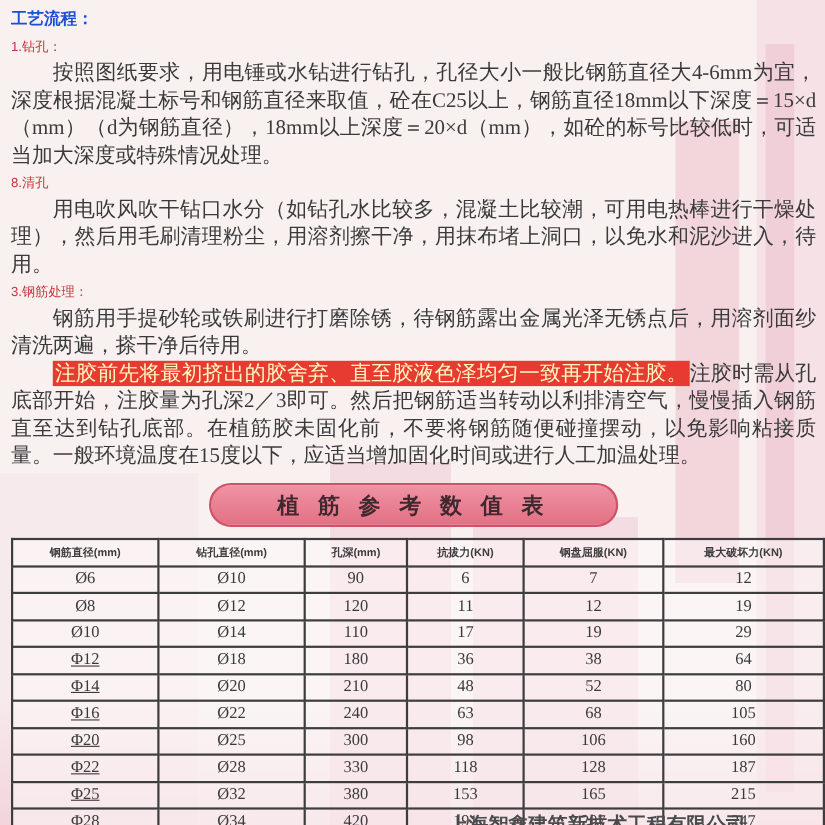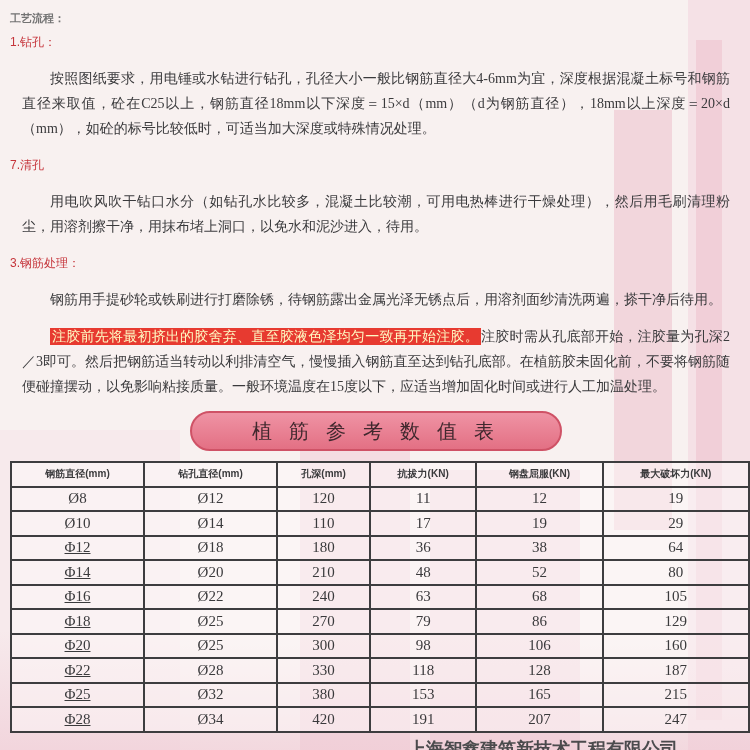--- a/index.html
+++ b/index.html
@@ -17,47 +17,47 @@
   .deco-right-bar{right:78px;top:110px;width:58px;height:420px;background:#f0ccd6;opacity:.75;}
   .deco-right-bar2{right:28px;top:40px;width:26px;height:680px;background:#eec3cf;opacity:.6;}
   .deco-mid-tower{left:300px;top:420px;width:110px;height:330px;background:#f3d8de;opacity:.8;}
   .deco-mid-tower2{left:430px;top:470px;width:150px;height:280px;background:#f1d2da;opacity:.65;}
   .deco-bottom-wash{left:0;bottom:0;width:750px;height:120px;background:linear-gradient(to bottom,rgba(240,205,215,0),rgba(238,196,208,.55));}
   .deco-left-wash{left:0;top:430px;width:180px;height:320px;background:#f6e7ea;opacity:.7;}
 
   #content{position:relative;padding:6px 8px 0 10px;}
   .doc-title{
     font-family:"Liberation Sans", sans-serif;
-    font-weight:bold;font-size:11px;line-height:24px;
-    color:#737373;
+    font-weight:bold;font-size:15px;line-height:24px;
+    color:#1d4ed8;
   }
   .step-heading{
     font-family:"Liberation Sans", sans-serif;
     font-size:12px;line-height:24px;
     color:#c5343a;
   }
   .step-body{
-    margin:12px;font-size:14px;line-height:25px;
+    margin:0;font-size:19px;line-height:25px;
     text-align:justify;text-indent:2em;color:#3a3a3c;
   }
   .hl{
     background:#e73a30;color:#fef9c3;
     padding:1px 2px;
   }
   #table-title-pill{
     position:relative;
     margin:12px auto 10px auto;
     width:368px;height:36px;
     border-radius:20px;
     background:linear-gradient(#ef93a4,#e37084);
     border:2px solid #cf5266;
     display:flex;align-items:center;justify-content:center;
   }
   #table-title-pill span{
-    font-size:20px;letter-spacing:6px;color:#40282e;font-weight:normal;
+    font-size:20px;letter-spacing:6px;color:#40282e;font-weight:bold;
   }
   #rebar-table{
     position:relative;
     margin:0 auto;
     width:740px;
     border-collapse:collapse;
     font-size:15px;
   }
   #rebar-table th,#rebar-table td{
     border:2px solid #3d3d3f;
@@ -91,21 +91,21 @@
   <div class="deco deco-left-wash"></div>
   <div class="deco deco-bottom-wash"></div>
 
   <div id="content">
 
     <div class="doc-title">工艺流程：</div>
 
     <div class="step-heading">1.钻孔：</div>
     <p class="step-body">按照图纸要求，用电锤或水钻进行钻孔，孔径大小一般比钢筋直径大4-6mm为宜，深度根据混凝土标号和钢筋直径来取值，砼在C25以上，钢筋直径18mm以下深度＝15×d（mm）（d为钢筋直径），18mm以上深度＝20×d（mm），如砼的标号比较低时，可适当加大深度或特殊情况处理。</p>
 
-    <div class="step-heading">7.清孔</div>
+    <div class="step-heading">8.清孔</div>
     <p class="step-body">用电吹风吹干钻口水分（如钻孔水比较多，混凝土比较潮，可用电热棒进行干燥处理），然后用毛刷清理粉尘，用溶剂擦干净，用抹布堵上洞口，以免水和泥沙进入，待用。</p>
 
     <div class="step-heading">3.钢筋处理：</div>
     <p class="step-body">钢筋用手提砂轮或铁刷进行打磨除锈，待钢筋露出金属光泽无锈点后，用溶剂面纱清洗两遍，搽干净后待用。</p>
 
     <p class="step-body"><span class="hl">注胶前先将最初挤出的胶舍弃、直至胶液色泽均匀一致再开始注胶。</span><span>注胶时需从孔底部开始，注胶量为孔深2／3即可。然后把钢筋适当转动以利排清空气，慢慢插入钢筋直至达到钻孔底部。在植筋胶未固化前，不要将钢筋随便碰撞摆动，以免影响粘接质量。一般环境温度在15度以下，应适当增加固化时间或进行人工加温处理。</span></p>
 
     <div id="table-title-pill">
       <span>植 筋 参 考 数 值 表</span>
     </div>
@@ -116,20 +116,28 @@
             <th>钢筋直径(mm)</th>
             <th>钻孔直径(mm)</th>
             <th>孔深(mm)</th>
             <th>抗拔力(KN)</th>
             <th>钢盘屈服(KN)</th>
             <th>最大破坏力(KN)</th>
           </tr>
       </thead>
       <tbody>
           <tr>
+            <td>Ø6</td>
+            <td>Ø10</td>
+            <td>90</td>
+            <td>6</td>
+            <td>7</td>
+            <td>12</td>
+          </tr>
+          <tr>
             <td>Ø8</td>
             <td>Ø12</td>
             <td>120</td>
             <td>11</td>
             <td>12</td>
             <td>19</td>
           </tr>
           <tr>
             <td>Ø10</td>
             <td>Ø14</td>
@@ -156,28 +164,20 @@
           </tr>
           <tr>
             <td class="ribbed">Φ16</td>
             <td>Ø22</td>
             <td>240</td>
             <td>63</td>
             <td>68</td>
             <td>105</td>
           </tr>
           <tr>
-            <td class="ribbed">Φ18</td>
-            <td>Ø25</td>
-            <td>270</td>
-            <td>79</td>
-            <td>86</td>
-            <td>129</td>
-          </tr>
-          <tr>
             <td class="ribbed">Φ20</td>
             <td>Ø25</td>
             <td>300</td>
             <td>98</td>
             <td>106</td>
             <td>160</td>
           </tr>
           <tr>
             <td class="ribbed">Φ22</td>
             <td>Ø28</td>

